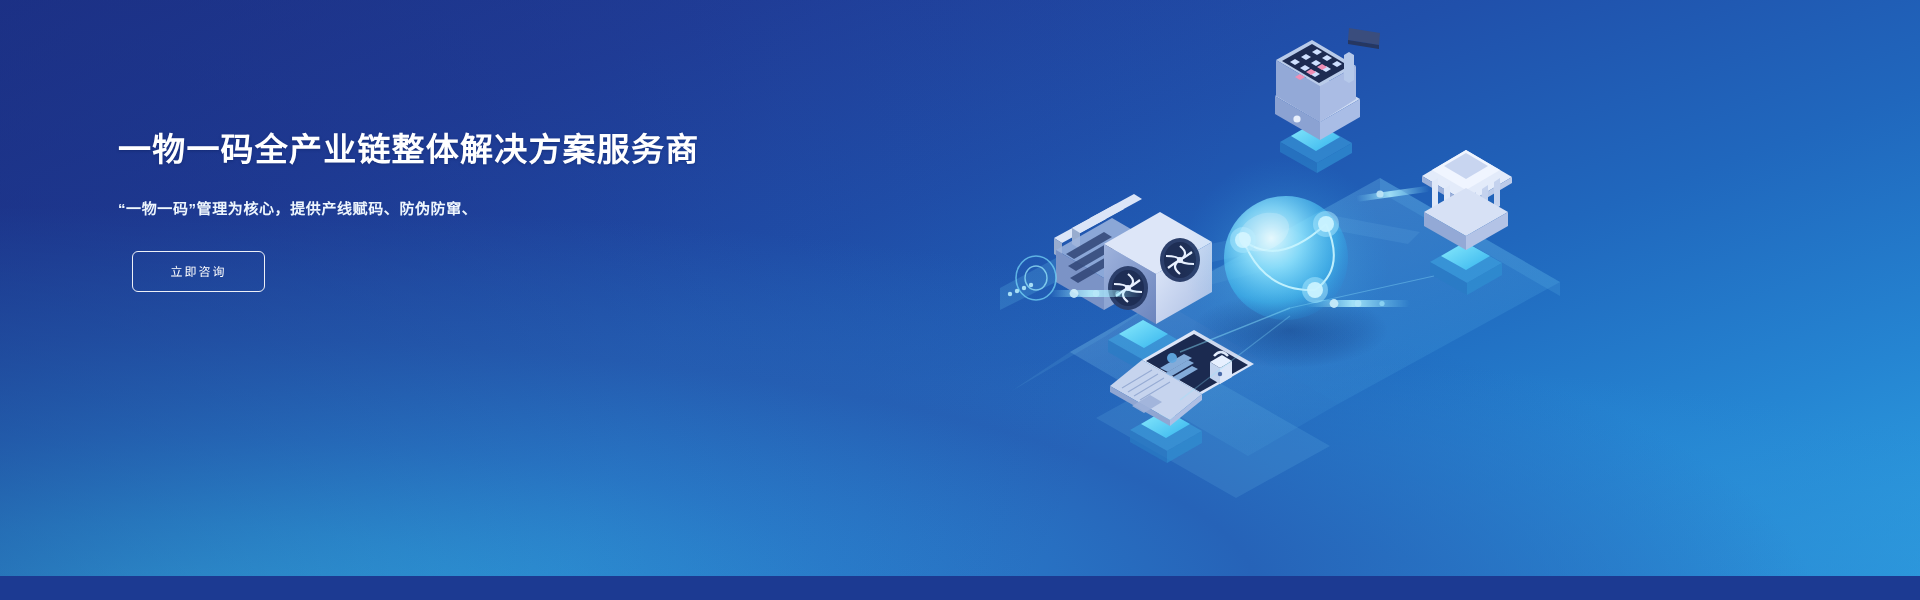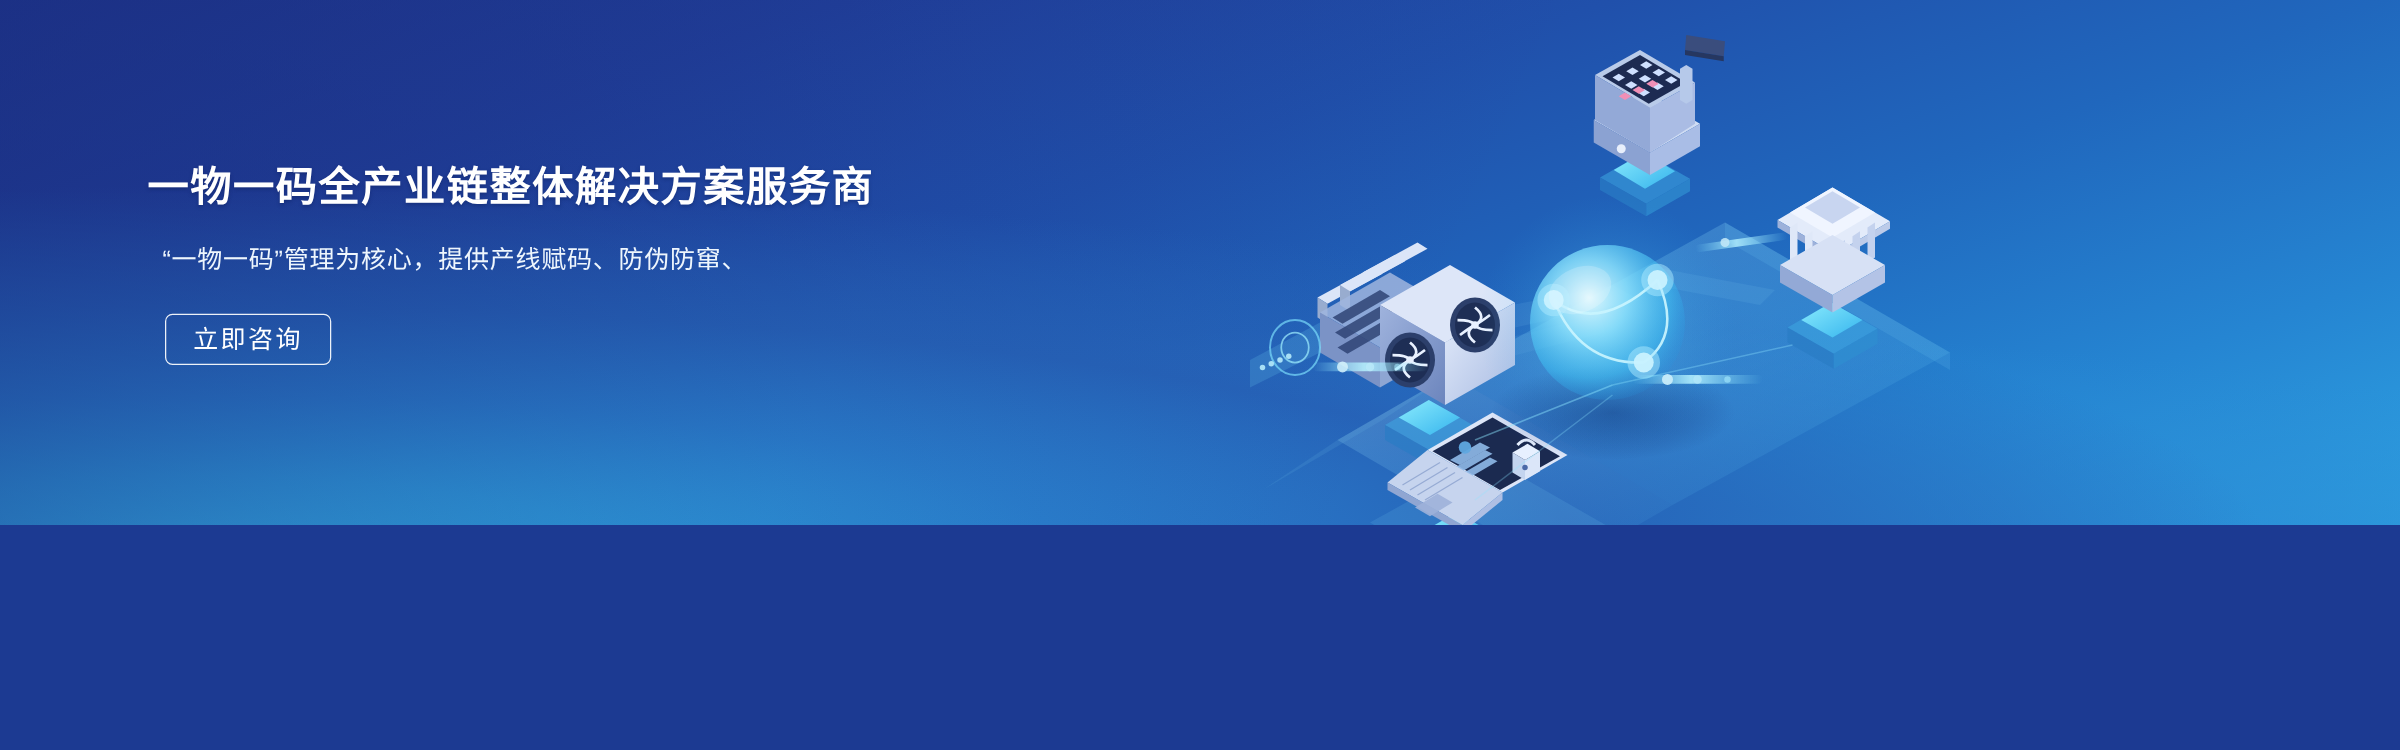--- a/index.html
+++ b/index.html
@@ -4,50 +4,50 @@
 <style>
   html,body{margin:0;padding:0;}
   body{
     width:1920px;height:600px;overflow:hidden;
     font-family:"Liberation Sans","DejaVu Sans",sans-serif;
     background:#1c3a92;
   }
 
   
   .banner{
-    position:relative;width:1920px;height:420px;overflow:hidden;
+    position:relative;width:1920px;height:576px;overflow:hidden;
     background:
       radial-gradient(120% 95% at 8% 104%, #35b3ea 0%, #2f9fdf 14%, #2a7fcd 30%, #2663b8 48%, rgba(38,99,184,0) 72%),
       radial-gradient(95% 80% at 62% 112%, #2ea5e2 0%, #2a8ad4 22%, rgba(42,138,212,0) 62%),
       linear-gradient(160deg,#20368f 0%, #21409c 22%, #2050ab 42%, #2067bd 62%, #2585d2 82%, #2ea2e2 100%);
   }
   .banner:after{
     content:"";position:absolute;inset:0;
     background:linear-gradient(115deg, rgba(24,44,125,.55) 0%, rgba(24,44,125,.12) 38%, rgba(0,0,0,0) 60%);
     pointer-events:none;
   }
 
   
   .copy{position:absolute;left:118px;top:130px;width:700px;z-index:6;}
   .headline{
     font-size:33px;font-weight:bold;color:#ffffff;letter-spacing:1.2px;
     line-height:1.2;white-space:nowrap;margin:0 0 22px 0;
     text-shadow:0 1px 3px rgba(10,25,80,.35);
   }
   .sub{
-    font-size:20px;color:#eef6fd;line-height:33px;letter-spacing:.6px;
-    margin:12px;font-weight:normal;
+    font-size:15px;color:#eef6fd;line-height:33px;letter-spacing:.6px;
+    margin:0;font-weight:bold;
   }
   .sub span{display:block;white-space:nowrap;}
   .cta-wrap{margin-top:26px;padding-left:14px;}
   .cta{
     display:inline-block;box-sizing:border-box;
     width:133px;height:41px;line-height:39px;text-align:center;
     border:1px solid rgba(255,255,255,.92);border-radius:6px;
-    color:#ffffff;font-size:20px;letter-spacing:2px;background:transparent;
+    color:#ffffff;font-size:12px;letter-spacing:2px;background:transparent;
     cursor:pointer;
   }
 
   
   .art{position:absolute;left:860px;top:0;width:740px;height:600px;z-index:4;}
   .art svg{display:block;width:740px;height:600px;}
 </style>
 </head>
 <body>
 

